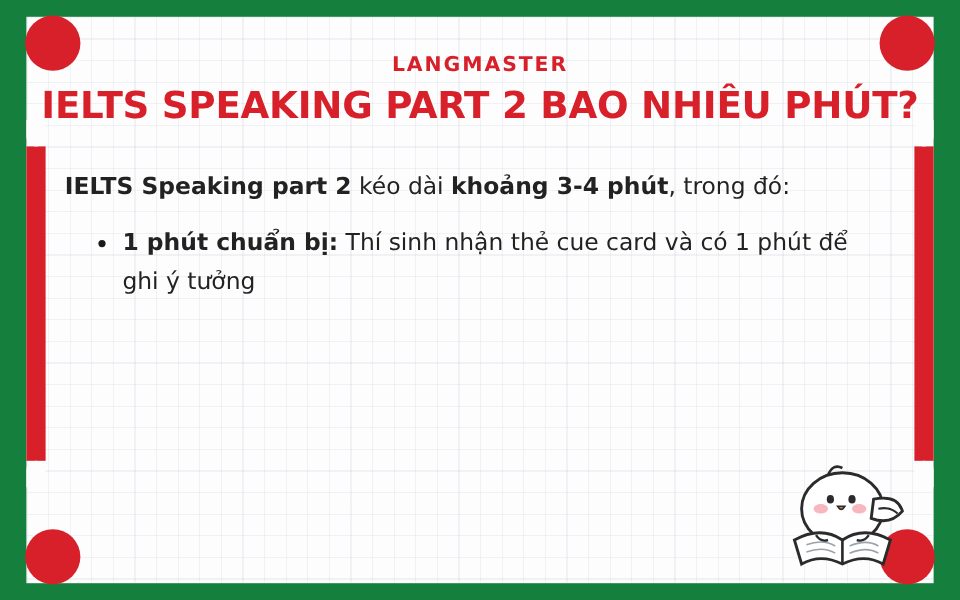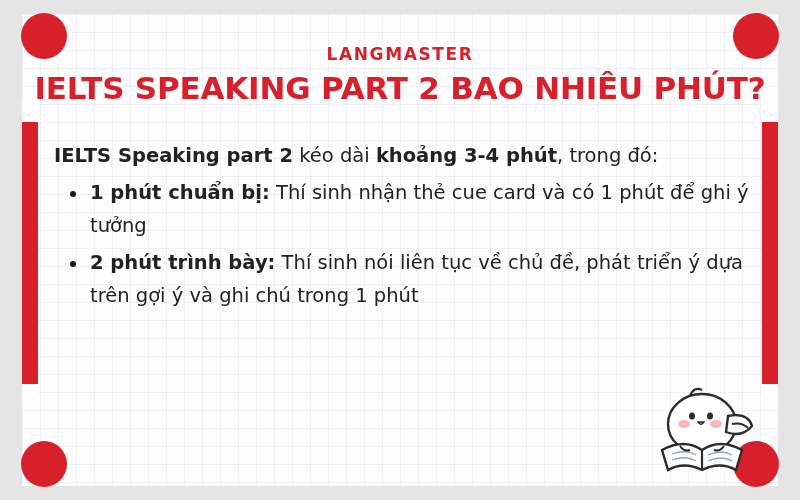--- a/index.html
+++ b/index.html
@@ -11,21 +11,21 @@
     height: 500px;
     overflow: hidden;
     font-family: "DejaVu Sans", "Liberation Sans", sans-serif;
     background: #ffffff;
   }
 
   .poster {
     position: relative;
     width: 800px;
     height: 500px;
-    background: #e5e5e5;
+    background: #15803d;
     box-sizing: border-box;
     overflow: hidden;
   }
 
   
   .card {
     position: absolute;
     left: 22px;
     top: 14px;
     width: 756px;
@@ -109,21 +109,21 @@
     font-size: 19.5px;
     line-height: 1.72;
   }
 
   .intro {
     margin: 0 0 2px 0;
   }
   .intro b { font-weight: bold; }
 
   ul.points {
-    margin: 0;
+    margin: 12px;
     padding: 0 0 0 36px;
     list-style: none;
   }
   ul.points li {
     position: relative;
     margin: 3px 0 3px 0;
   }
   ul.points li::before {
     content: "";
     position: absolute;
@@ -161,21 +161,20 @@
 
     <div class="brand">LANGMASTER</div>
 
     <div class="headline">IELTS SPEAKING PART 2 BAO NHIÊU PHÚT?</div>
 
     <div class="body-block">
       <p class="intro"><b>IELTS Speaking part 2</b><span> kéo dài </span><b>khoảng 3-4 phút</b><span>, trong đó:</span></p>
 
       <ul class="points">
         <li><span class="lead">1 phút chuẩn bị:</span><span> Thí sinh nhận thẻ cue card và có 1 phút để ghi ý tưởng</span></li>
-        <li><span class="lead">2 phút trình bày:</span><span> Thí sinh nói liên tục về chủ đề, phát triển ý dựa trên gợi ý và ghi chú trong 1 phút</span></li>
       </ul>
     </div>
 
     <svg class="mascot" viewBox="0 0 128 108">
 
       <ellipse cx="70" cy="52" rx="34" ry="30" fill="#ffffff" stroke="#2b2b2b" stroke-width="2.4"></ellipse>
 
       <path d="M96 44 q20 -4 24 10 q-10 12 -26 6 z" fill="#ffffff" stroke="#2b2b2b" stroke-width="2.4"></path>
       <path d="M100 52 q10 -2 16 4" fill="none" stroke="#2b2b2b" stroke-width="1.8"></path>
 

